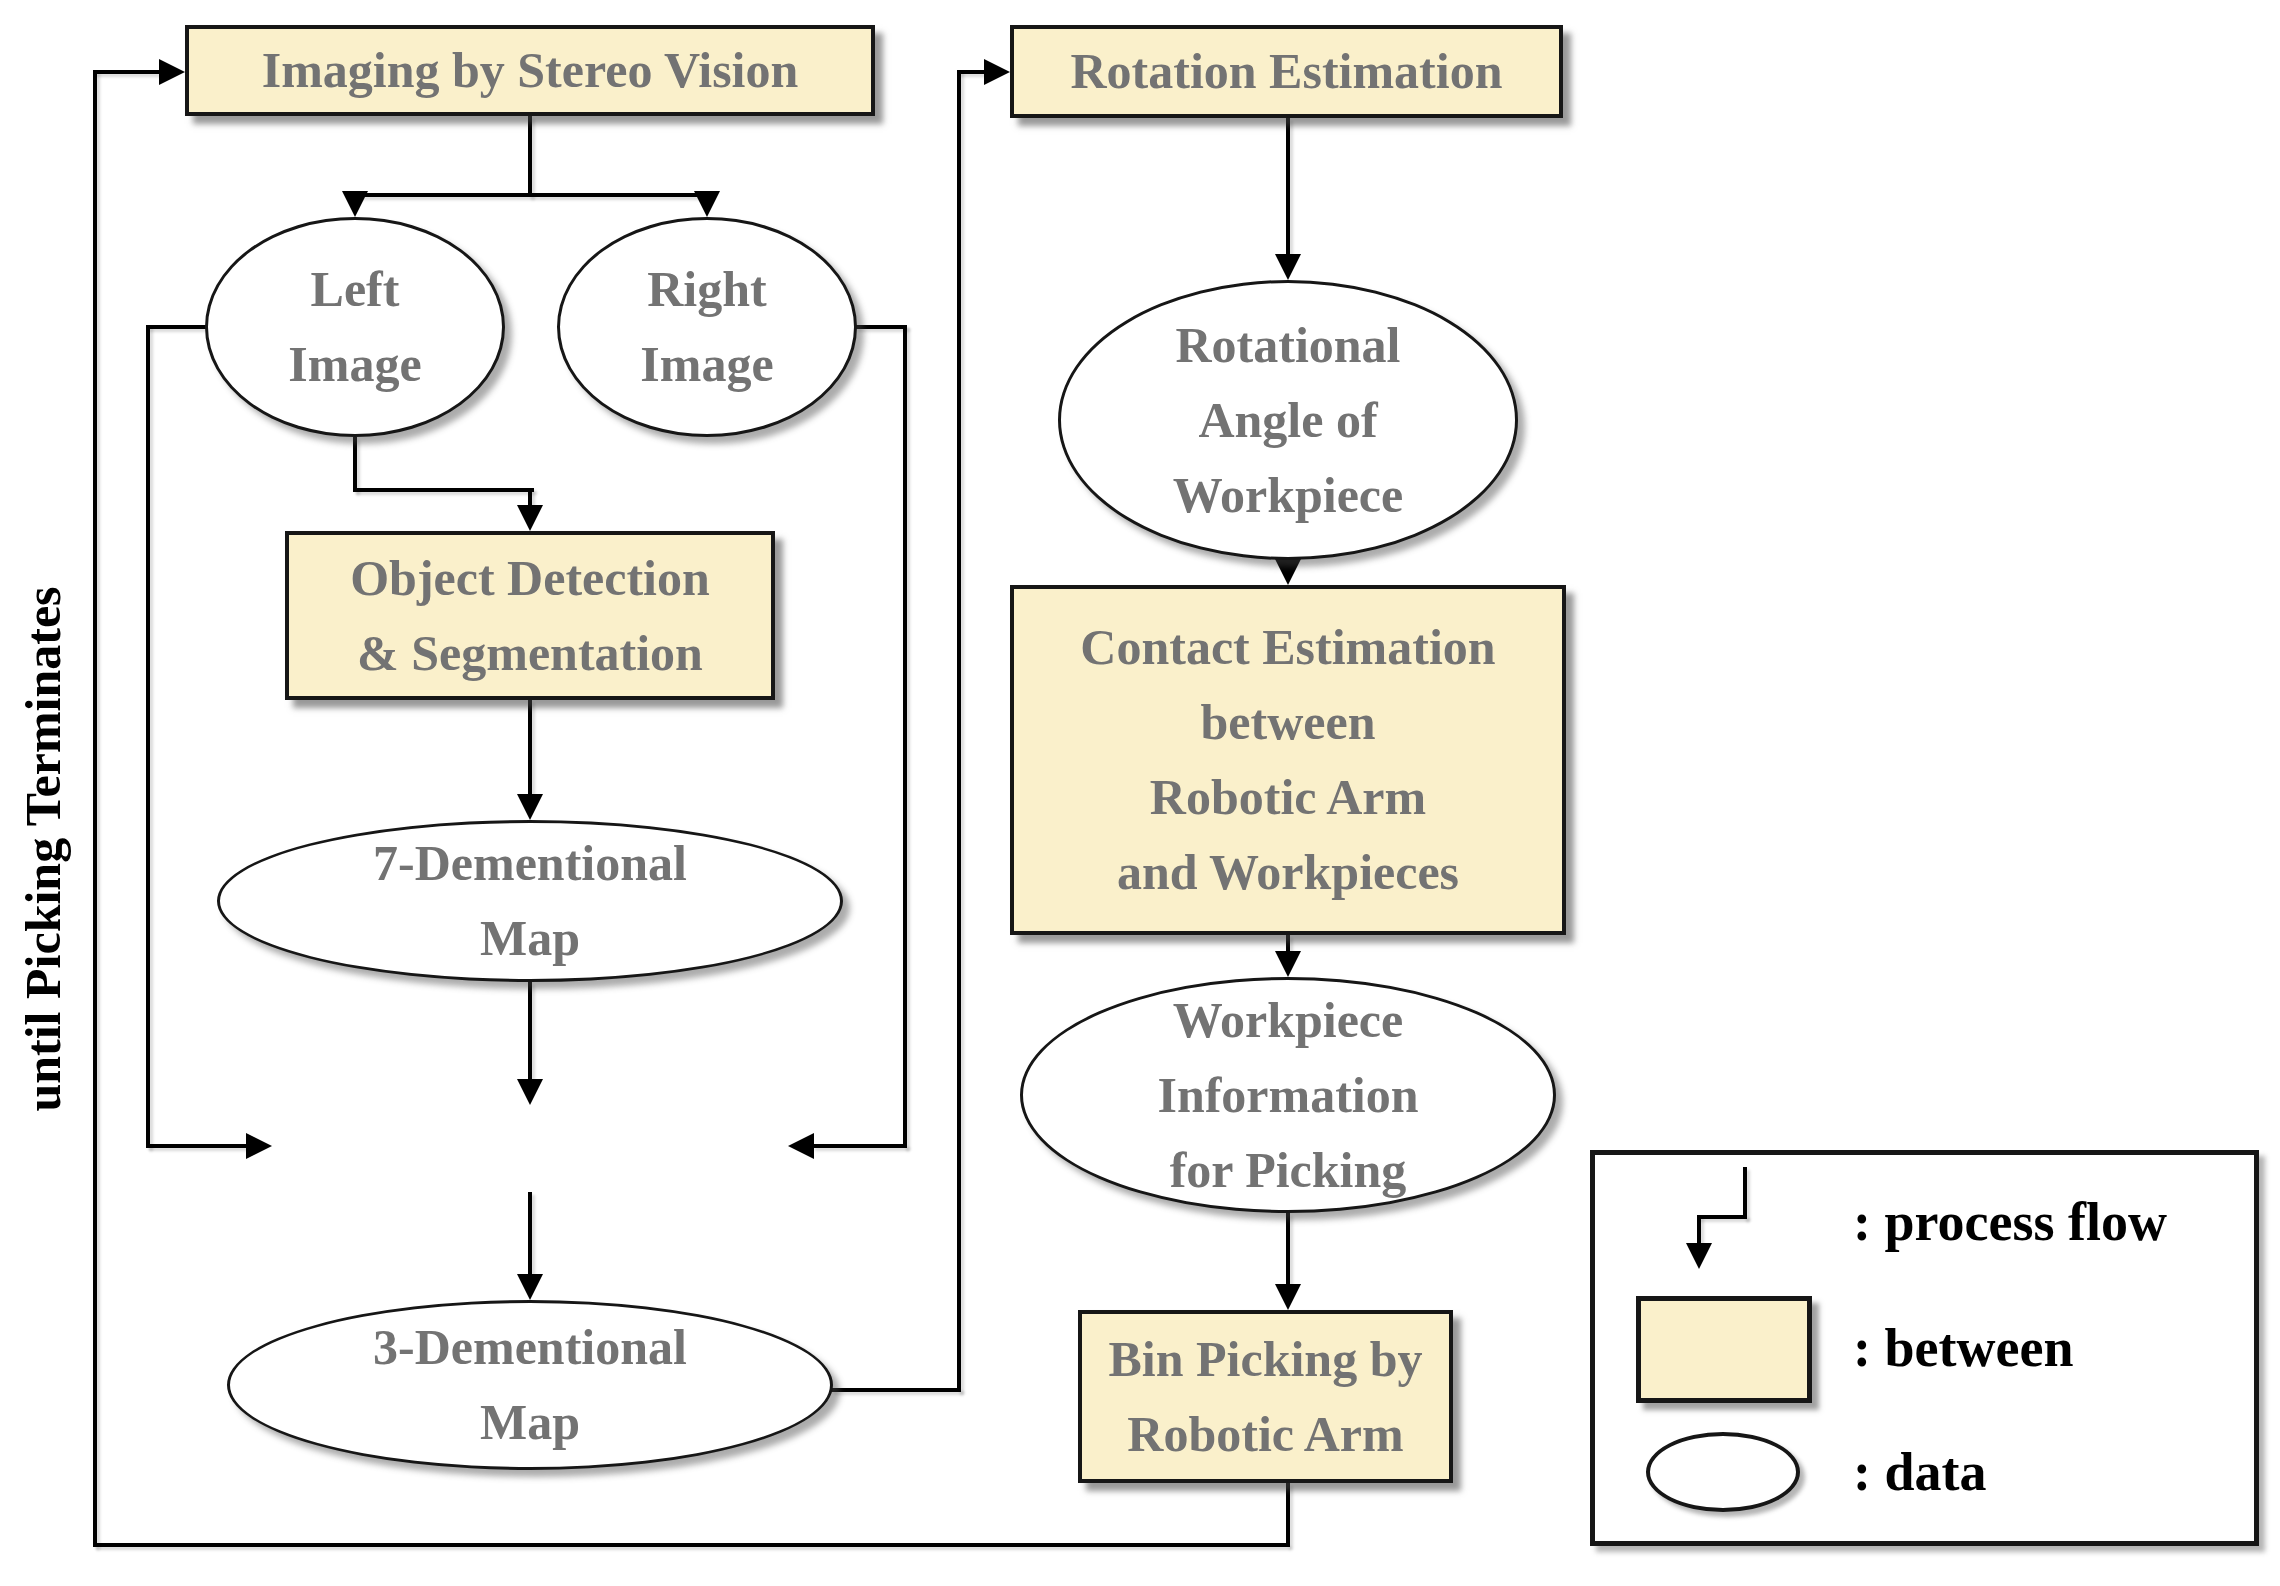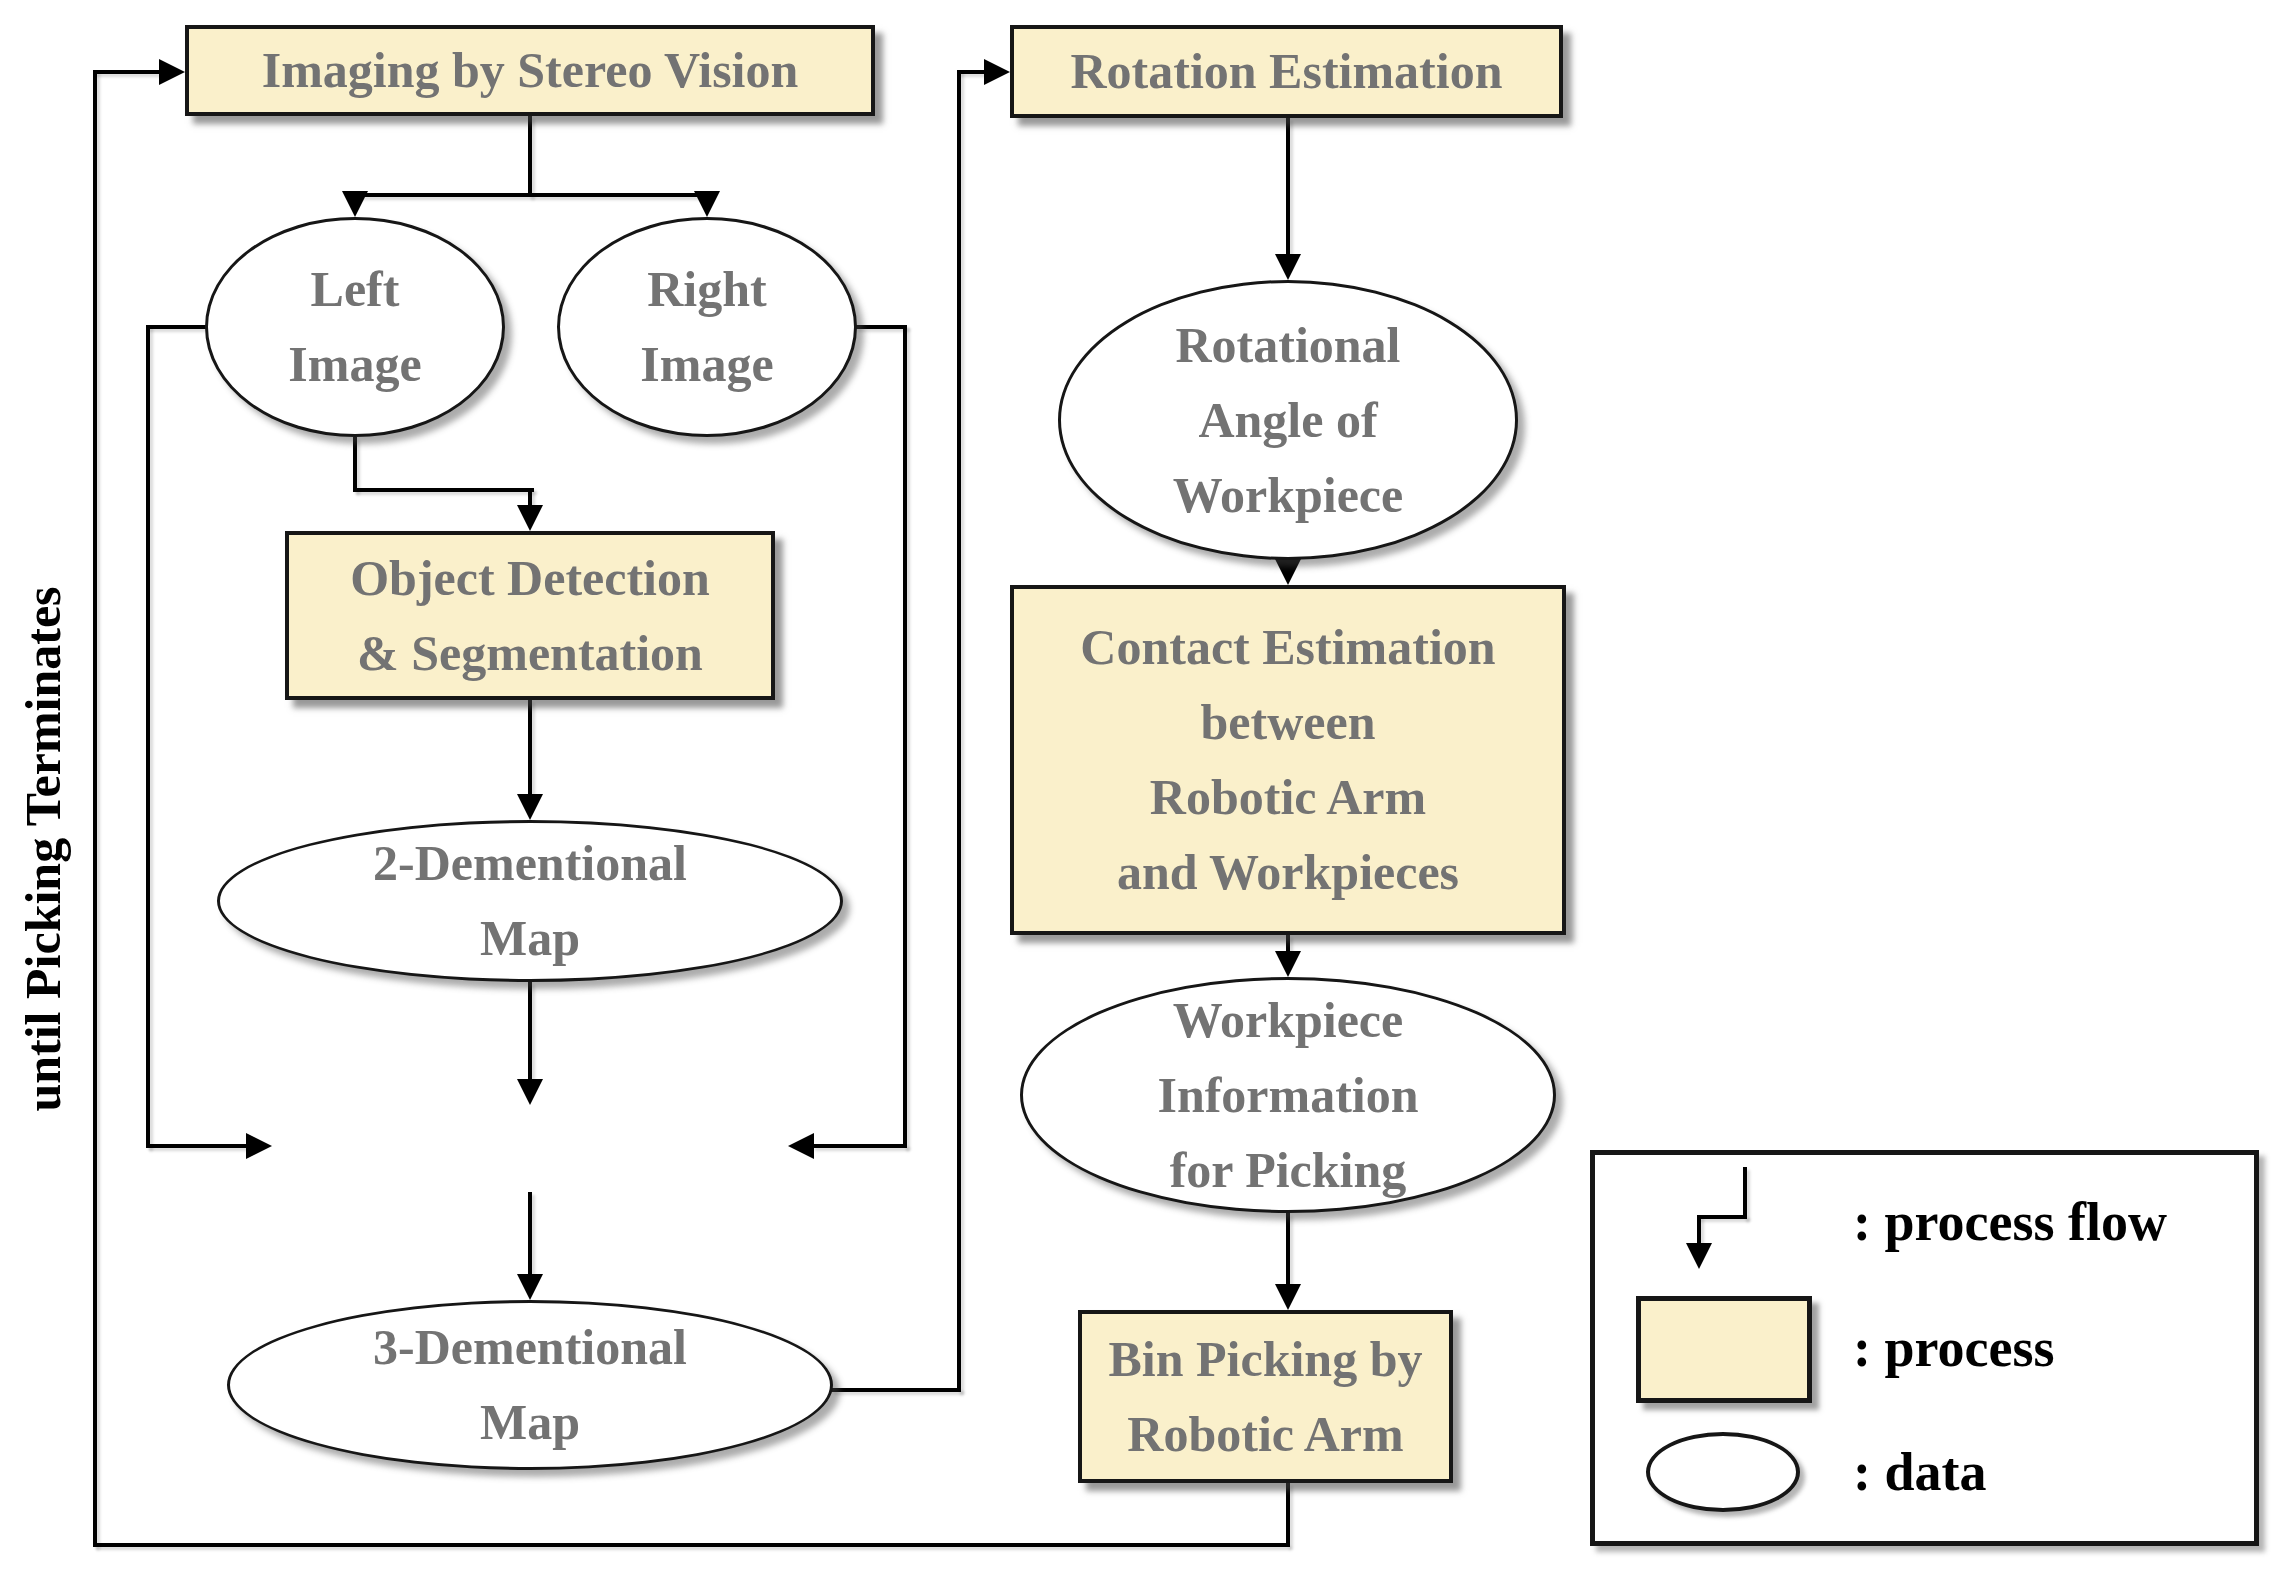--- a/index.html
+++ b/index.html
@@ -126,21 +126,21 @@
 
   <div class="node data" style="left: 205px; top: 217px; width: 300px; height: 220px; background: rgb(255, 255, 255);">Left
 Image</div>
 
   <div class="node data" style="left: 557px; top: 217px; width: 300px; height: 220px; background: rgb(255, 255, 255);">Right
 Image</div>
 
   <div class="node process" style="left: 285px; top: 531px; width: 490px; height: 169px; background: rgb(250, 240, 203);">Object Detection
 &amp; Segmentation</div>
 
-  <div class="node data" style="left: 217px; top: 820px; width: 626px; height: 162px; background: rgb(255, 255, 255);">2-Dementional
+  <div class="node data" style="left: 217px; top: 820px; width: 626px; height: 162px; background: rgb(255, 255, 255);">7-Dementional
 Map</div>
 
 
   <div class="node data" style="left: 227px; top: 1300px; width: 606px; height: 170px; background: rgb(255, 255, 255);">3-Dementional
 Map</div>
 
   <div class="node process" style="left: 1010px; top: 25px; width: 553px; height: 93px; background: rgb(250, 240, 203);">Rotation Estimation</div>
 
   <div class="node data" style="left: 1058px; top: 280px; width: 460px; height: 280px; background: rgb(255, 255, 255);">Rotational
 Angle of
@@ -162,16 +162,16 @@
 
   <div class="vline" style="left:1743px;top:1167px;height:52px;"></div>
   <div class="hline" style="left:1697px;top:1215px;width:50px;"></div>
   <div class="vline" style="left:1697px;top:1215px;height:34px;"></div>
   <div class="arr down" style="left:1686px;top:1243px;"></div>
 
   <div class="legend-process-swatch process" style="background: rgb(250, 240, 203);"></div>
   <div class="legend-data-swatch"></div>
 
   <div class="legend-label" style="top:1189px;">: process flow</div>
-  <div class="legend-label" style="top:1315px;">: process</div>
+  <div class="legend-label" style="top:1315px;">: between</div>
   <div class="legend-label" style="top:1439px;">: data</div>
 
 </div>
 
 </body></html>

